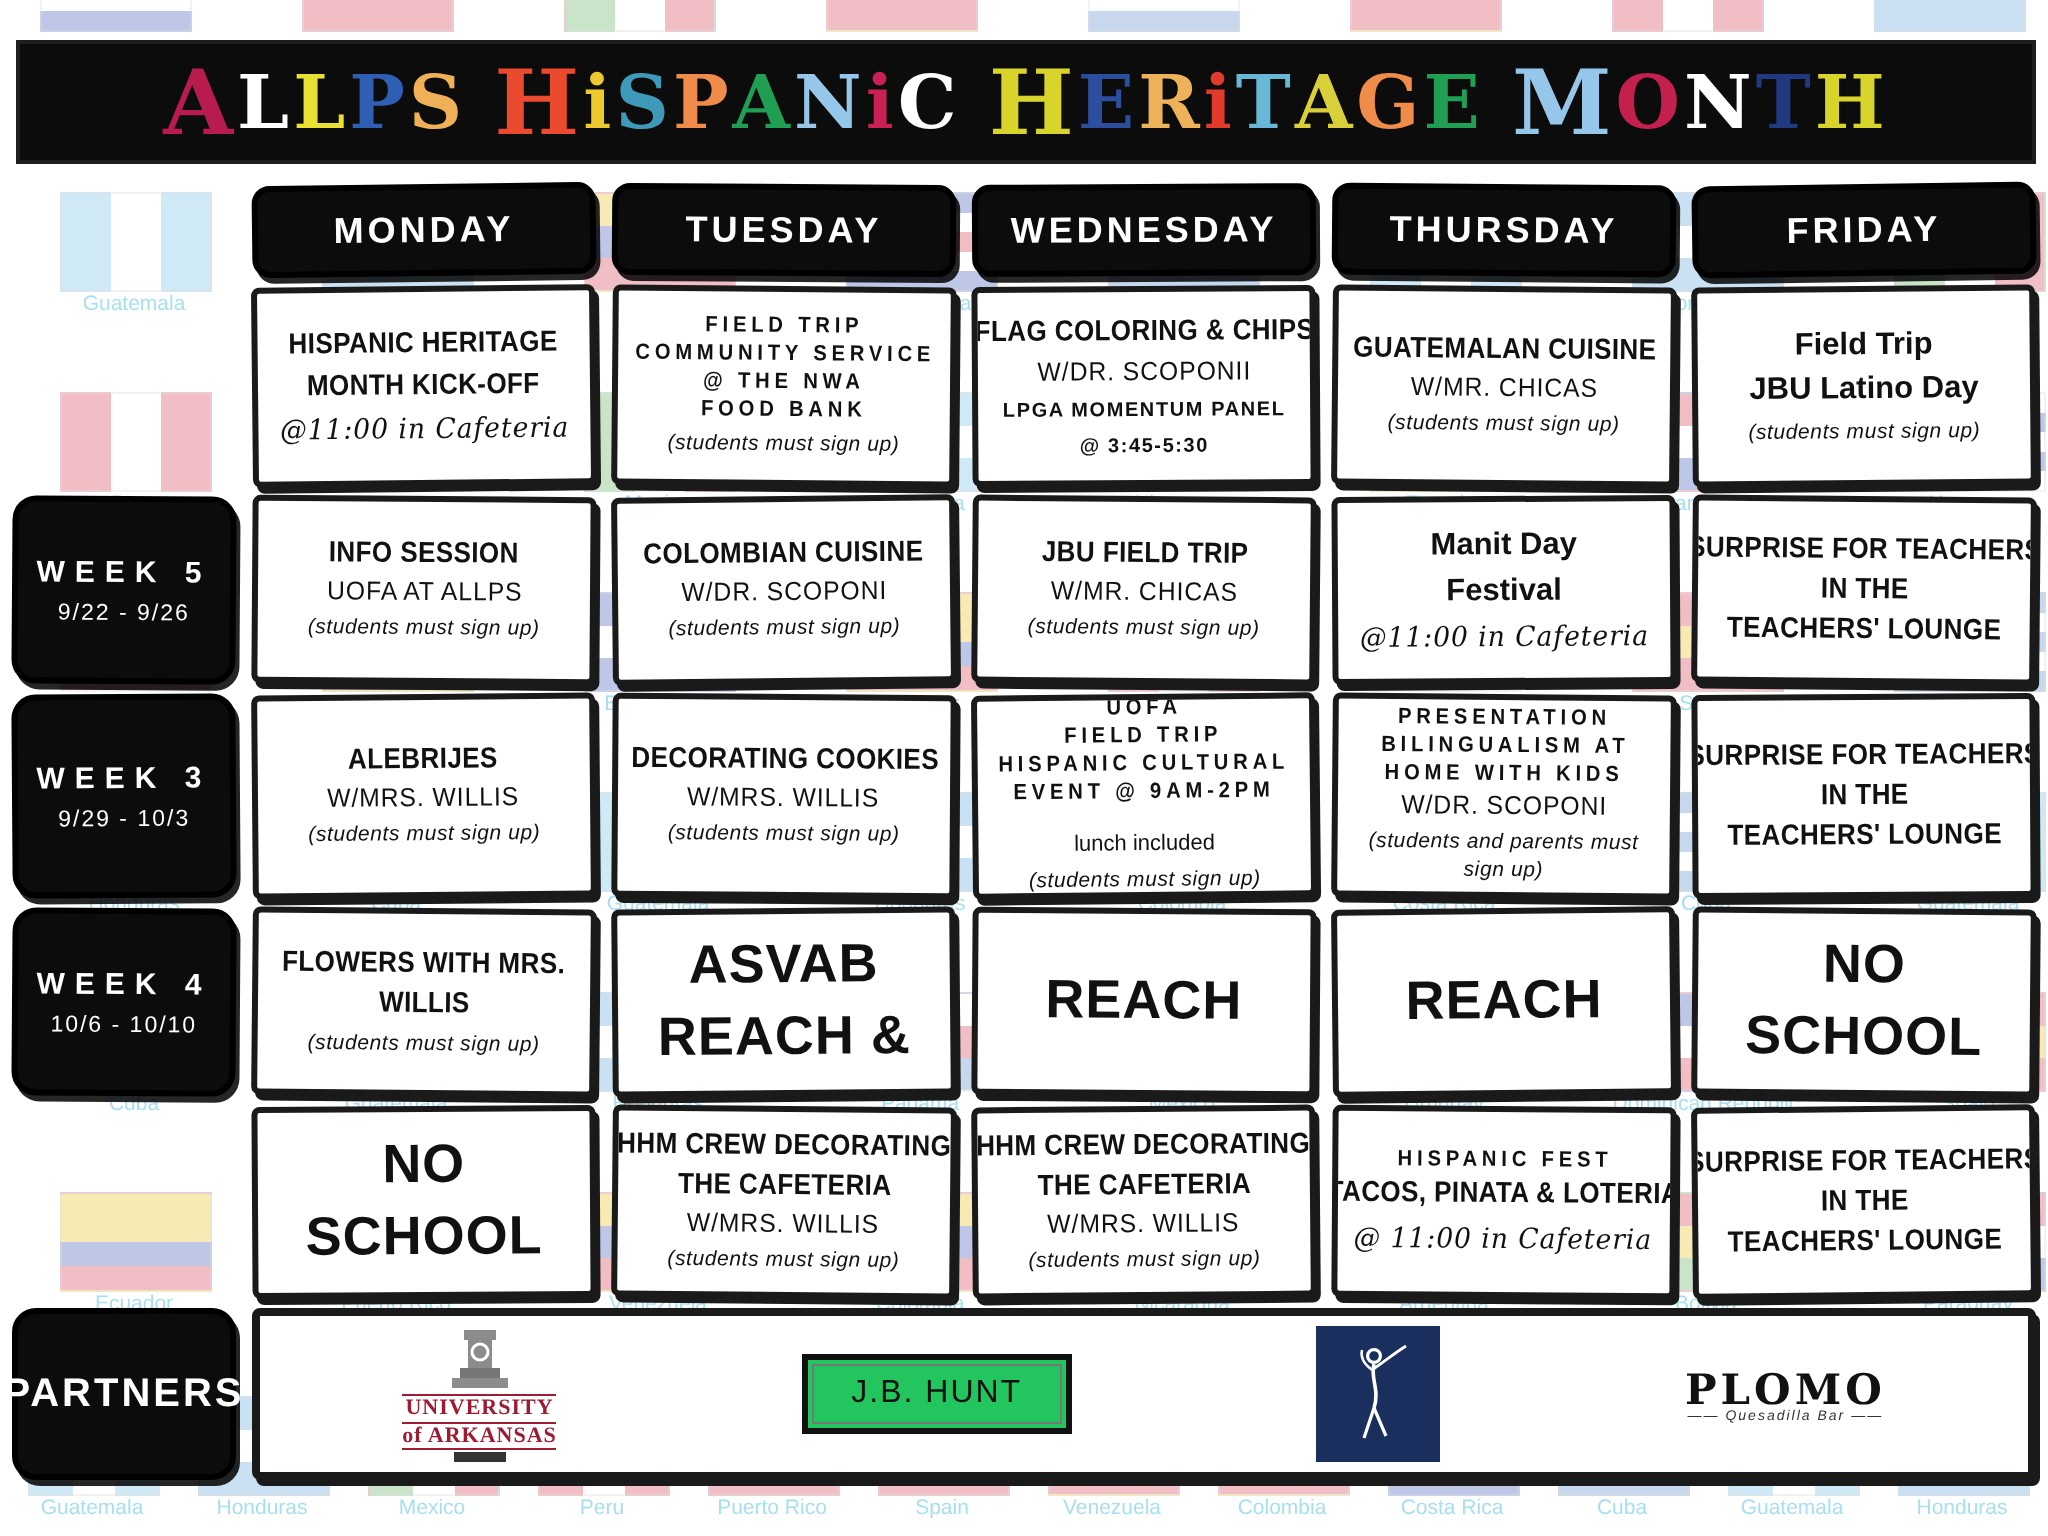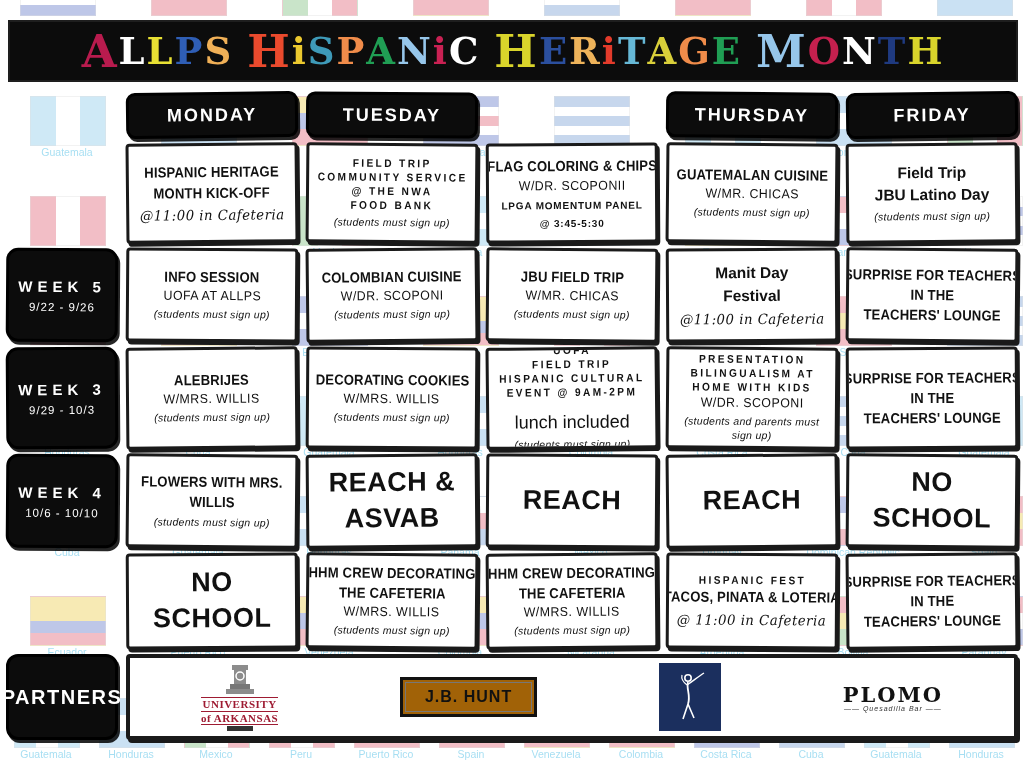--- a/index.html
+++ b/index.html
@@ -35,35 +35,35 @@
         text-align:center;padding:4px 5px;gap:2px;overflow:hidden;}
   .l-title{font-weight:700;font-size:14.5px;line-height:1.25;white-space:nowrap;
            transform:scaleX(.9);letter-spacing:.2px;}
   .l-sub{font-size:13px;letter-spacing:.5px;white-space:nowrap;transform:scaleX(.95);}
   .l-spaced{font-weight:700;font-size:11px;letter-spacing:2.6px;white-space:nowrap;transform:scaleX(.92);}
   .l-note{font-style:italic;font-size:10.5px;letter-spacing:.3px;margin-top:3px;line-height:1.3;}
   .l-hand{font-style:italic;font-size:14px;font-family:"DejaVu Serif",serif;letter-spacing:.5px;margin-top:3px;white-space:nowrap;transform:scaleX(.95);}
   .l-big{font-weight:800;font-size:27px;letter-spacing:.5px;line-height:1.25;}
   .l-mix{font-weight:700;font-size:15.5px;line-height:1.3;}
   .l-smb{font-weight:700;font-size:10px;letter-spacing:.8px;margin-top:5px;white-space:nowrap;}
-  .l-plain{font-size:18px;line-height:1.2;margin-top:12px;}
+  .l-plain{font-size:11px;line-height:1.2;margin-top:12px;}
   
   .partnersbox{background:#fff;border:4px solid #1a1a1a;border-radius:4px;box-shadow:2px 3px 0 #1a1a1a;
                grid-column:2 / span 5;display:flex;align-items:center;justify-content:space-around;
                padding:0 10px;}
   .plogo{display:flex;flex-direction:column;align-items:center;justify-content:center;}
   .ua-text{color:#9e1b32;font-family:"Liberation Serif",serif;font-weight:700;font-size:11px;
            letter-spacing:.5px;line-height:1.15;text-align:center;}
   .ua-text .rule{border-top:1.5px solid #9e1b32;}
   .ua-bar{width:26px;height:5px;background:#333;margin-top:1px;}
   .jbu{flex-direction:column;gap:1px;}
   .jbu-text{color:#1f3f6e;font-family:"Liberation Serif",serif;font-size:13px;letter-spacing:1px;
             line-height:1.1;text-align:center;font-variant:small-caps;}
-  .jbhunt{background:#a16207;border:3px solid #111;outline:1px solid #777;outline-offset:-6px;
-          padding:8px 22px;font-weight:700;font-size:16px;letter-spacing:1px;color:#111;}
+  .jbhunt{background:#22c55e;border:3px solid #111;outline:1px solid #777;outline-offset:-6px;
+          padding:8px 22px;font-weight:400;font-size:16px;letter-spacing:1px;color:#111;}
   .lpga-box{width:62px;height:68px;background:#1b2f5e;display:flex;align-items:center;justify-content:center;}
   .plomo-text{font-family:"DejaVu Serif",serif;font-weight:700;font-size:21px;letter-spacing:2px;color:#111;}
   .plomo-tag{font-style:italic;font-size:7px;color:#333;letter-spacing:1px;margin-top:-2px;}
   .plomo-tag:before{content:"—— ";} .plomo-tag:after{content:" ——";}
 </style>
 </head>
 <body>
 
 <div class="page">
   <div class="bg-layer" id="bg">
@@ -405,20 +405,21 @@
         </div>
       </div>
 
       <div class="plogo">
         <div class="plomo-text">PLOMO</div>
         <div class="plomo-tag">Quesadilla Bar</div>
       </div>
     </div>
   <div class="dayhead" style="grid-area: 1 / 2; transform: rotate(-0.7deg);">MONDAY</div>
       <div class="dayhead" style="grid-area: 1 / 3; transform: rotate(0.4deg);">TUESDAY</div>
+      <div class="dayhead" style="grid-area: 1 / 4; transform: rotate(-0.3deg);">WEDNESDAY</div>
       <div class="dayhead" style="grid-area: 1 / 5; transform: rotate(0.5deg);">THURSDAY</div>
       <div class="dayhead" style="grid-area: 1 / 6; transform: rotate(-0.8deg);">FRIDAY</div>
       <div class="card" style="grid-area: 2 / 2; transform: rotate(-0.6deg);">
         <div class="l-title">HISPANIC HERITAGE</div>
         <div class="l-title">MONTH KICK-OFF</div>
         <div class="l-hand">@11:00 in Cafeteria</div>
       </div>
       <div class="card" style="grid-area: 2 / 3; transform: rotate(0.5deg);">
         <div class="l-spaced">FIELD TRIP</div>
         <div class="l-spaced">COMMUNITY SERVICE</div>
@@ -508,22 +509,22 @@
       <div class="weekbox" style="grid-area: 5 / 1; transform: rotate(0.4deg);">
         <div class="wl">WEEK 4</div>
         <div class="wd">10/6 - 10/10</div>
       </div>
       <div class="card" style="grid-area: 5 / 2; transform: rotate(0.55deg);">
         <div class="l-title">FLOWERS WITH MRS.</div>
         <div class="l-title">WILLIS</div>
         <div class="l-note">(students must sign up)</div>
       </div>
       <div class="card" style="grid-area: 5 / 3; transform: rotate(-0.5deg);">
+        <div class="l-big">ASVAB</div>
         <div class="l-big">REACH &amp;</div>
-        <div class="l-big">ASVAB</div>
       </div>
       <div class="card" style="grid-area: 5 / 4; transform: rotate(0.4deg);">
         <div class="l-big">REACH</div>
       </div>
       <div class="card" style="grid-area: 5 / 5; transform: rotate(-0.6deg);">
         <div class="l-big">REACH</div>
       </div>
       <div class="card" style="grid-area: 5 / 6; transform: rotate(0.5deg);">
         <div class="l-big">NO</div>
         <div class="l-big">SCHOOL</div>

